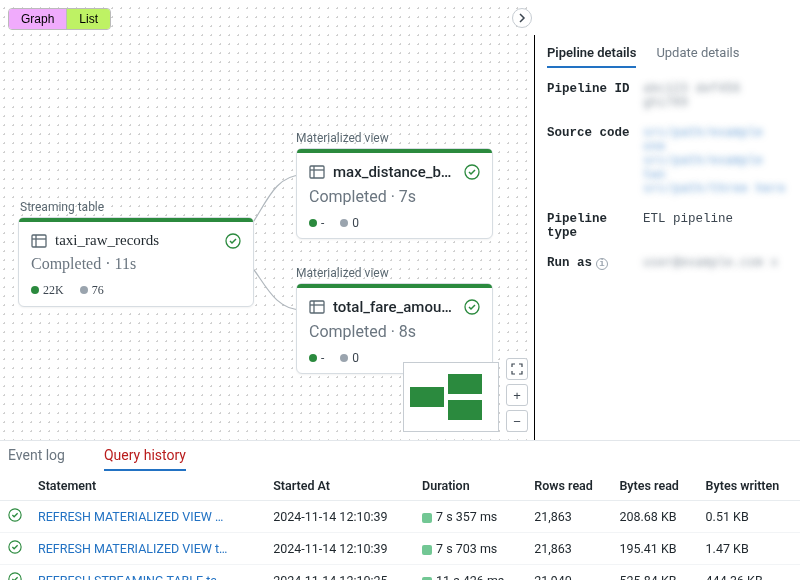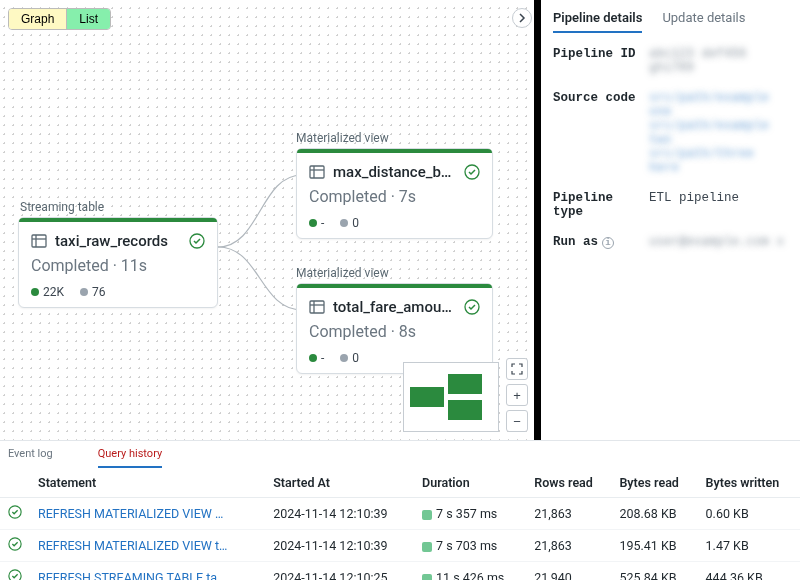--- a/index.html
+++ b/index.html
@@ -1,21 +1,21 @@
 <!DOCTYPE html>
 <html><head>
 <meta charset="utf-8">
 <style>
   * { box-sizing: border-box; margin: 0; padding: 0; }
   body { font-family: -apple-system, BlinkMacSystemFont, "Segoe UI", Roboto, sans-serif; font-size: 13px; color: #1f272d; width: 800px; height: 580px; overflow: hidden; background: #fff; }
   .top { display: flex; height: 440px; position: relative; }
   .canvas-area { flex: 1; position: relative; padding: 8px; background-image: radial-gradient(circle, #d0d0d0 1px, transparent 1px); background-size: 9px 9px; background-position: 0 31px; }
   .view-toggle { display: inline-flex; border: 1px solid #bbb; border-radius: 4px; overflow: hidden; background: #fff; height: 22px; }
-  .view-toggle button { border: none; background: #86efac; font-size: 12px; padding: 2px 12px; cursor: pointer; }
-  .view-toggle button.active { background: #fef9c3; }
+  .view-toggle button { border: none; background: #bef264; font-size: 12px; padding: 2px 12px; cursor: pointer; }
+  .view-toggle button.active { background: #f0abfc; }
   .view-toggle button + button { border-left: 1px solid #bbb; }
   .node-label { position: absolute; font-size: 12px; color: #5a6871; }
   .node { position: absolute; background: #fff; border: 1px solid #d7dde2; border-radius: 6px; box-shadow: 0 1px 2px rgba(0,0,0,0.05); padding: 10px 12px 8px; }
   .node::before { content: ""; display: block; position: absolute; left: 0; right: 0; top: 0; height: 4px; background: #2b8a3e; border-top-left-radius: 6px; border-top-right-radius: 6px; }
   .node-header { display: flex; align-items: center; gap: 8px; margin-top: 4px; }
   .node-title { font-size: 15px; font-weight: 500; white-space: nowrap; overflow: hidden; text-overflow: ellipsis; flex: 1; }
   .table-icon { width: 16px; height: 16px; flex-shrink: 0; }
   .check-icon-circle { width: 16px; height: 16px; flex-shrink: 0; }
   .node-status { color: #6b7680; font-size: 16px; margin-top: 6px; }
   .node-stats { display: flex; gap: 16px; margin-top: 10px; font-size: 12px; color: #3c4650; align-items: center; }
@@ -24,33 +24,33 @@
   .dot.grey { background: #9aa4ae; }
   svg.connectors { position: absolute; top: 0; left: 0; pointer-events: none; }
   .minimap { position: absolute; bottom: 8px; right: 35px; width: 96px; height: 70px; border: 1px solid #c6ccd2; background: #fff; padding: 6px; display: flex; align-items: center; }
   .minimap .mm-root { width: 34px; height: 20px; background: #2b8a3e; margin-right: 4px; }
   .minimap .mm-col { display: flex; flex-direction: column; gap: 6px; }
   .minimap .mm-child { width: 34px; height: 20px; background: #2b8a3e; }
   .zoom-controls { position: absolute; bottom: 8px; right: 6px; display: flex; flex-direction: column; gap: 4px; }
   .zoom-controls button { width: 22px; height: 22px; border: 1px solid #c6ccd2; background: #fff; border-radius: 3px; cursor: pointer; display: flex; align-items: center; justify-content: center; font-size: 13px; color: #3c4650; }
   .collapse-btn { position: absolute; top: 8px; right: 2px; width: 20px; height: 20px; border: 1px solid #c6ccd2; background: #fff; border-radius: 50%; display: flex; align-items: center; justify-content: center; cursor: pointer; }
 
-  .details { width: 266px; border-left: 7px solid #000000; padding: 10px 12px; font-size: 12.5px; }
+  .details { width: 266px; border-left: 1px solid #000000; padding: 10px 12px; font-size: 12.5px; margin-top: 35px; }
   .details-tabs { display: flex; gap: 20px; font-size: 13px; margin-bottom: 14px; }
   .details-tab { padding-bottom: 6px; border-bottom: 2px solid transparent; cursor: pointer; color: #6b7680; }
   .details-tab.active { color: #1f272d; font-weight: 600; border-bottom-color: #2272c3; }
   .detail-row { display: flex; margin-bottom: 16px; font-family: Liberation Mono, monospace; }
   .detail-label { width: 96px; font-weight: 600; color: #1f272d; }
   .detail-value { flex: 1; color: #3c4650; }
   .detail-value.blur { color: transparent; text-shadow: 0 0 6px rgba(40,60,80,0.55); user-select: none; }
   .detail-value.blur.link { text-shadow: 0 0 6px rgba(34,114,195,0.65); }
   .info-icon { display: inline-block; width: 12px; height: 12px; border: 1px solid #9aa4ae; border-radius: 50%; font-size: 9px; text-align: center; line-height: 11px; color: #9aa4ae; margin-left: 4px; }
 
   .bottom { border-top: 1px solid #e2e6ea; height: 140px; display: flex; flex-direction: column; }
-  .bottom-tabs { display: flex; gap: 24px; padding: 6px 8px 0; font-size: 11px; }
+  .bottom-tabs { display: flex; gap: 18px; padding: 6px 8px 0; font-size: 14px; }
   .bottom-tab { padding-bottom: 6px; cursor: pointer; border-bottom: 2px solid transparent; color: #6b7680; }
   .bottom-tab.active { font-weight: 400; border-bottom-color: #2272c3; color: #b91c1c; margin-left: 21px; }
   table.qh { width: 100%; border-collapse: collapse; font-size: 12.5px; }
   table.qh th { text-align: left; font-weight: 600; color: #1f272d; padding: 7px 8px; border-bottom: 1px solid #e8ecef; }
   table.qh td { padding: 7px 8px; border-bottom: 1px solid #f2f4f6; white-space: nowrap; }
   table.qh th.r, table.qh td.r { text-align: left; }
   .stmt-link { color: #2272c3; cursor: pointer; max-width: 190px; overflow: hidden; text-overflow: ellipsis; display: inline-block; vertical-align: bottom; }
   .status-cell { width: 24px; text-align: center; }
   .chip { display: inline-block; width: 10px; height: 10px; background: #72c794; border-radius: 2px; margin-right: 4px; vertical-align: middle; }
 </style>
@@ -69,21 +69,21 @@
         </svg>
     </div>
 
     <svg class="connectors" width="530" height="440">
       <path d="M 218 247 C 260 247, 260 175, 302 175" fill="none" stroke="#b0b7bd" stroke-width="1.2"></path>
       <path d="M 218 247 C 260 247, 260 310, 302 310" fill="none" stroke="#b0b7bd" stroke-width="1.2"></path>
     </svg>
 
     
     <div class="node-label" style="left:20px; top:200px;">Streaming table</div>
-    <div class="node" style="left:18px; top:217px; width:200px;">
+    <div class="node" style="left:18px; top:217px; width:236px;font-family:Liberation Serif, serif;">
       <div class="node-header">
         <svg class="table-icon" viewBox="0 0 16 16">
             <rect x="1" y="2" width="14" height="12" rx="1" fill="none" stroke="#5a6871" stroke-width="1.3"></rect>
             <line x1="1" y1="6" x2="15" y2="6" stroke="#5a6871" stroke-width="1.3"></line>
             <line x1="5" y1="2" x2="5" y2="14" stroke="#5a6871" stroke-width="1.3"></line>
           </svg>
         <span class="node-title">taxi_raw_records</span>
         <svg class="check-icon-circle" viewBox="0 0 16 16">
             <circle cx="8" cy="8" r="7" fill="none" stroke="#2b8a3e" stroke-width="1.3"></circle>
             <path d="M5 8 L7 10 L11 6" fill="none" stroke="#2b8a3e" stroke-width="1.5"></path>
@@ -205,21 +205,21 @@
         <tr>
           <td class="status-cell"><svg width="14" height="14" viewBox="0 0 16 16">
               <circle cx="8" cy="8" r="7" fill="none" stroke="#2b8a3e" stroke-width="1.3"></circle>
               <path d="M5 8 L7 10 L11 6" fill="none" stroke="#2b8a3e" stroke-width="1.5"></path>
             </svg></td>
           <td><span class="stmt-link">REFRESH MATERIALIZED VIEW max_di…</span></td>
           <td>2024-11-14 12:10:39</td>
           <td><span class="chip"></span>7 s 357 ms</td>
           <td class="r">21,863</td>
           <td class="r">208.68 KB</td>
-          <td class="r">0.60 KB</td>
+          <td class="r">0.51 KB</td>
         </tr>
         <tr>
           <td class="status-cell"><svg width="14" height="14" viewBox="0 0 16 16">
               <circle cx="8" cy="8" r="7" fill="none" stroke="#2b8a3e" stroke-width="1.3"></circle>
               <path d="M5 8 L7 10 L11 6" fill="none" stroke="#2b8a3e" stroke-width="1.5"></path>
             </svg></td>
           <td><span class="stmt-link">REFRESH MATERIALIZED VIEW total_fa…</span></td>
           <td>2024-11-14 12:10:39</td>
           <td><span class="chip"></span>7 s 703 ms</td>
           <td class="r">21,863</td>

